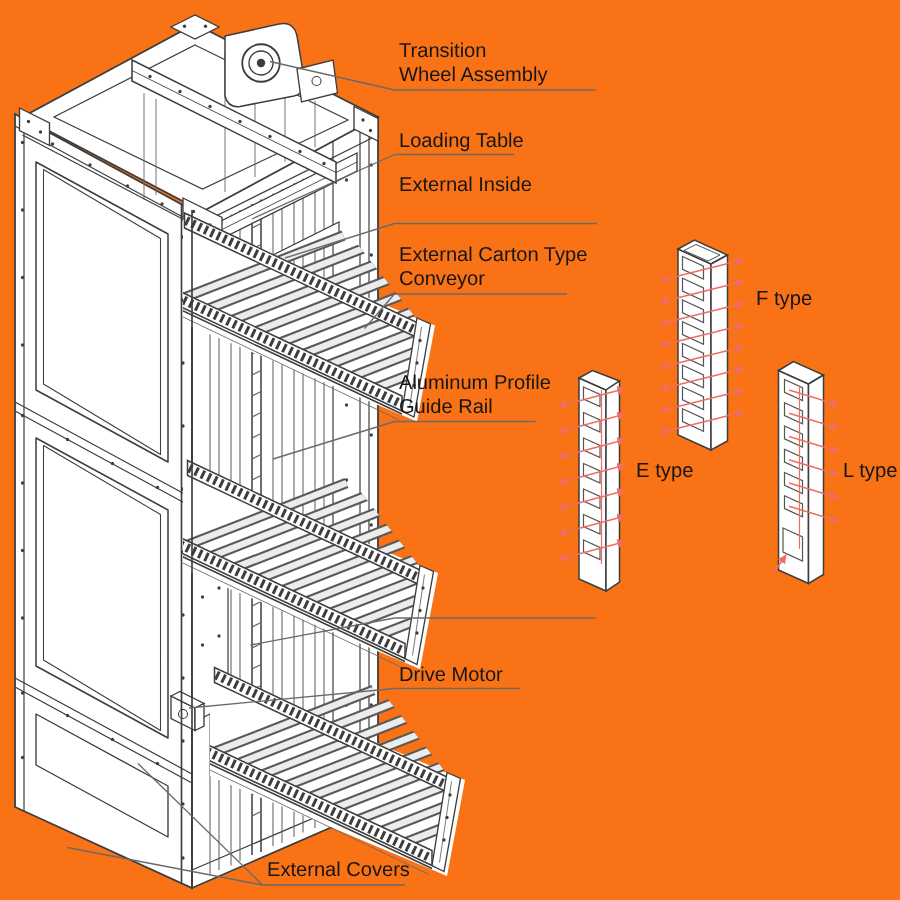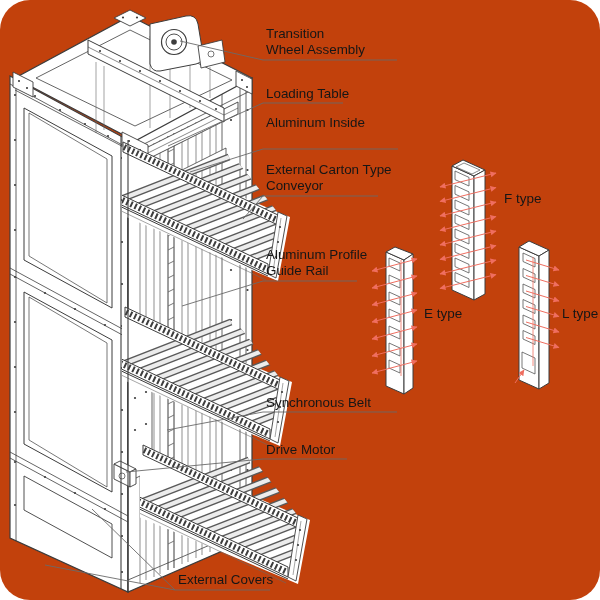--- a/index.html
+++ b/index.html
@@ -1,17 +1,17 @@
 <!DOCTYPE html>
 <html><head>
 <meta charset="utf-8">
 <style>
   html,body{margin:0;padding:0;background:#ffffff;}
-  #stage{position:relative;width:600px;height:600px;background:#c2410c;overflow:hidden;
-         font-family:"Liberation Sans","DejaVu Sans",sans-serif;border-radius:30px;}
+  #stage{position:relative;width:600px;height:600px;background:#f97316;overflow:hidden;
+         font-family:"Liberation Sans","DejaVu Sans",sans-serif;}
   #art{position:absolute;left:0;top:0;}
   .callout{position:absolute;color:#161616;font-size:13.4px;line-height:16px;white-space:nowrap;}
   .callout span{display:block;}
   .ptype{position:absolute;color:#161616;font-size:13.5px;white-space:nowrap;}
 </style>
 </head>
 <body>
 
 <div id="stage">
 
@@ -383,33 +383,30 @@
 </svg>
 
 <div class="callout" style="left:266px;top:26px">
   <span>Transition</span>
   <span>Wheel Assembly</span>
 </div>
 <div class="callout" style="left:266px;top:86px">
   <span>Loading Table</span>
 </div>
 <div class="callout" style="left:266px;top:115px">
-  <span>Aluminum Inside</span>
+  <span>External Inside</span>
 </div>
 <div class="callout" style="left:266px;top:162px">
   <span>External Carton Type</span>
   <span>Conveyor</span>
 </div>
 <div class="callout" style="left:266px;top:247px">
   <span>Aluminum Profile</span>
   <span>Guide Rail</span>
 </div>
-<div class="callout" style="left:266px;top:395px">
-  <span>Synchronous Belt</span>
-</div>
 <div class="callout" style="left:266px;top:442px">
   <span>Drive Motor</span>
 </div>
 <div class="callout" style="left:178px;top:572px">
   <span>External Covers</span>
 </div>
 
 <div class="ptype" style="left:504px;top:191px">F type</div>
 <div class="ptype" style="left:424px;top:306px">E type</div>
 <div class="ptype" style="left:562px;top:306px">L type</div>

